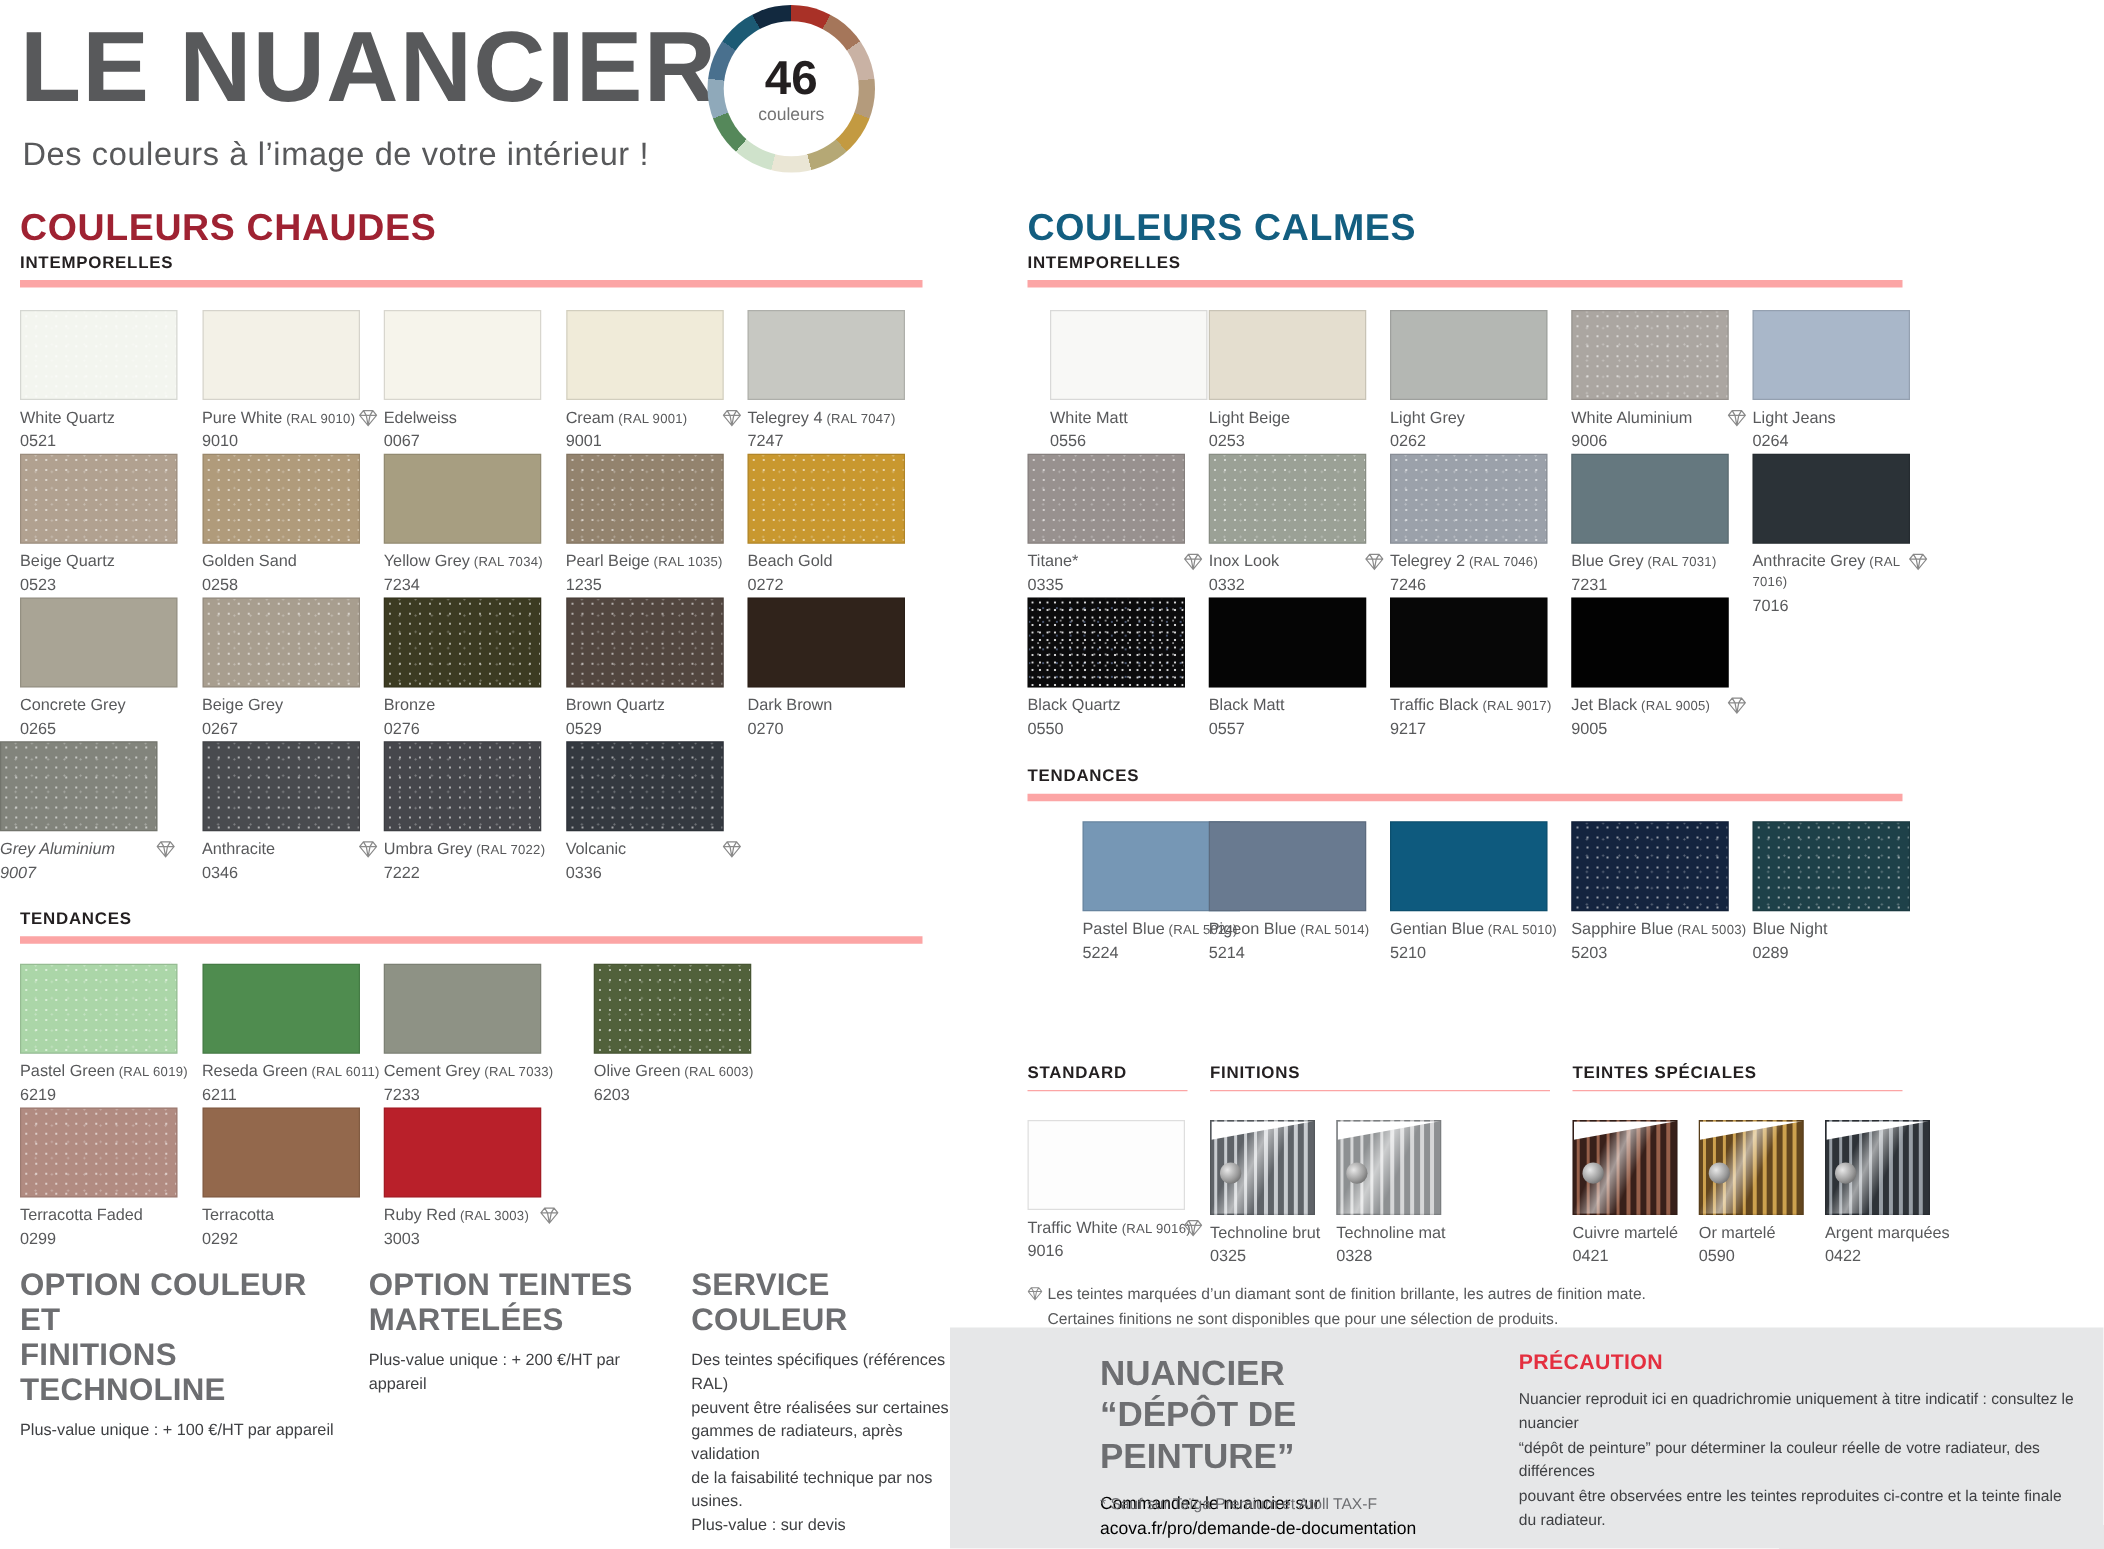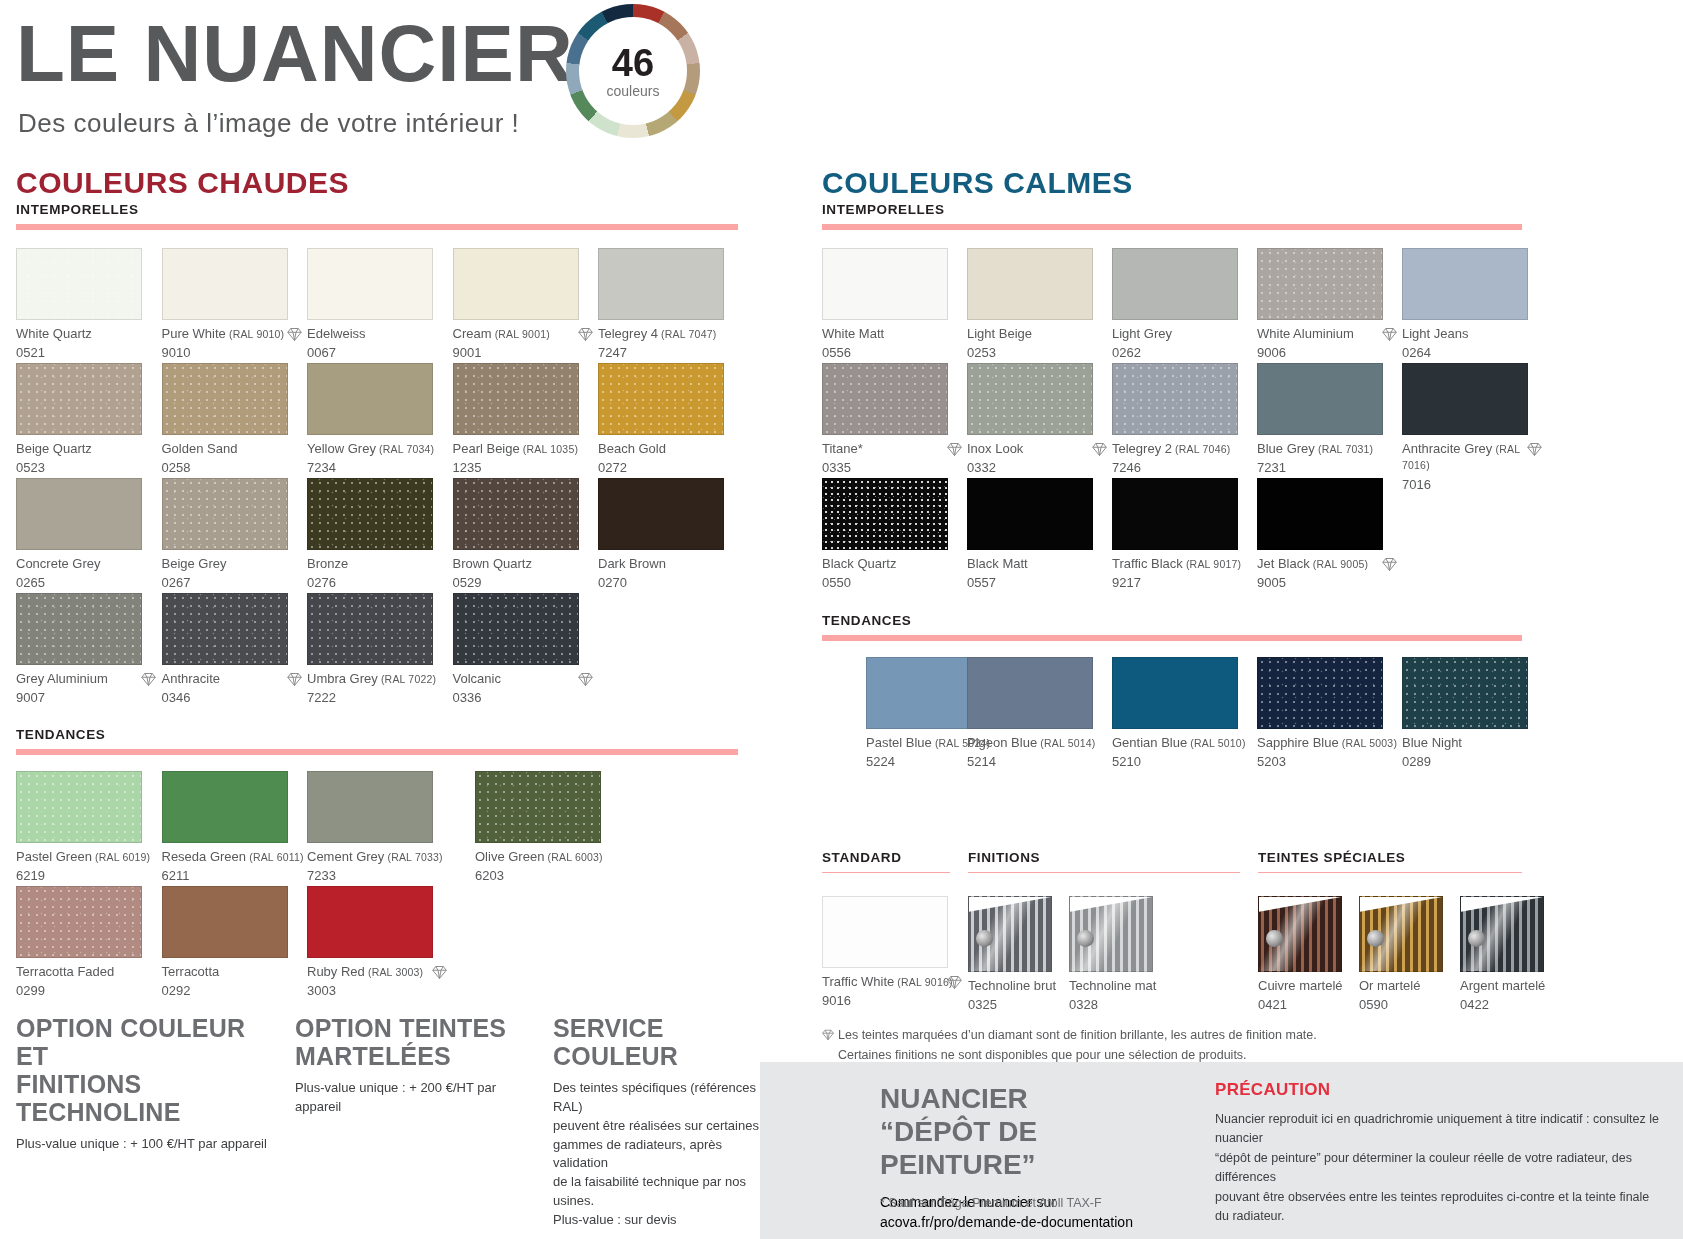--- a/index.html
+++ b/index.html
@@ -122,21 +122,21 @@
         <div class="lbl"><span>Bronze</span><div class="code">0276</div></div>
       </div>
       <div class="cell" style="left: 452.5px; top: 478px;">
         <div class="sw spk" style="width: 126px; height: 72px; background: rgb(82, 70, 63);"></div>
         <div class="lbl"><span>Brown Quartz</span><div class="code">0529</div></div>
       </div>
       <div class="cell" style="left: 598px; top: 478px;">
         <div class="sw" style="width: 126px; height: 72px; background: rgb(48, 35, 27);"></div>
         <div class="lbl"><span>Dark Brown</span><div class="code">0270</div></div>
       </div>
-      <div class="cell" style="left: 16px; top: 593px;">
+      <div class="cell" style="left: 0; top: 593px; font-style: italic;">
         <div class="sw spk" style="width: 126px; height: 72px; background: rgb(130, 132, 124);"></div>
         <div class="lbl"><span>Grey Aluminium</span><span class="dia"><svg width="15" height="15" viewBox="0 0 20 20">
               <path d="M5 2 L15 2 L19 7 L10 18 L1 7 Z M1 7 L19 7 M5 2 L8 7 L10 18 M15 2 L12 7 L10 18" fill="none" stroke="#8a8a8a" stroke-width="1.3"></path>
             </svg></span><div class="code">9007</div></div>
       </div>
       <div class="cell" style="left: 161.5px; top: 593px;">
         <div class="sw spk" style="width: 126px; height: 72px; background: rgb(73, 75, 79);"></div>
         <div class="lbl"><span>Anthracite</span><span class="dia"><svg width="15" height="15" viewBox="0 0 20 20">
               <path d="M5 2 L15 2 L19 7 L10 18 L1 7 Z M1 7 L19 7 M5 2 L8 7 L10 18 M15 2 L12 7 L10 18" fill="none" stroke="#8a8a8a" stroke-width="1.3"></path>
             </svg></span><div class="code">0346</div></div>
@@ -177,21 +177,21 @@
         <div class="lbl"><span>Terracotta</span><div class="code">0292</div></div>
       </div>
       <div class="cell" style="left: 307px; top: 886px;">
         <div class="sw" style="width: 126px; height: 72px; background: rgb(185, 32, 42);"></div>
         <div class="lbl"><span>Ruby Red</span><span class="ral"> (RAL 3003)</span><span class="dia"><svg width="15" height="15" viewBox="0 0 20 20">
               <path d="M5 2 L15 2 L19 7 L10 18 L1 7 Z M1 7 L19 7 M5 2 L8 7 L10 18 M15 2 L12 7 L10 18" fill="none" stroke="#8a8a8a" stroke-width="1.3"></path>
             </svg></span><div class="code">3003</div></div>
       </div>
       <div class="abs sec-title" style="left: 822px; top: 168px; color: rgb(19, 94, 128);">COULEURS CALMES</div>
       <div class="abs grp-head" style="left: 822px; top: 202px; width: 700px;">INTEMPORELLES</div>
-      <div class="cell" style="left: 822px; top: 248px;">
+      <div class="cell" style="left: 840px; top: 248px;">
         <div class="sw" style="width: 126px; height: 72px; background: rgb(248, 248, 246);"></div>
         <div class="lbl"><span>White Matt</span><div class="code">0556</div></div>
       </div>
       <div class="cell" style="left: 967px; top: 248px;">
         <div class="sw" style="width: 126px; height: 72px; background: rgb(228, 222, 207);"></div>
         <div class="lbl"><span>Light Beige</span><div class="code">0253</div></div>
       </div>
       <div class="cell" style="left: 1112px; top: 248px;">
         <div class="sw" style="width: 126px; height: 72px; background: rgb(180, 183, 179);"></div>
         <div class="lbl"><span>Light Grey</span><div class="code">0262</div></div>
@@ -311,21 +311,21 @@
           <div class="valve"></div>
         </div>
         <div class="lbl"><span>Or martelé</span><div class="code">0590</div></div>
       </div>
       <div class="cell" style="left: 1460px; top: 896px;">
         <div class="sw radiator" style="width: 84px; height: 76px; background: repeating-linear-gradient(90deg, rgb(46, 51, 56) 0px, rgb(46, 51, 56) 2px, rgb(151, 158, 165) 2px, rgb(151, 158, 165) 5px, rgb(46, 51, 56) 5px, rgb(46, 51, 56) 8px);">
           <div class="sheen"></div>
           <div class="topcut"></div>
           <div class="valve"></div>
         </div>
-        <div class="lbl"><span>Argent martelé</span><div class="code">0422</div></div>
+        <div class="lbl"><span>Argent marquées</span><div class="code">0422</div></div>
       </div>
     </div>
 
   <div class="abs footnote" style="left:822px;top:1026px;">
     <span style="vertical-align:-2px;display:inline-block;margin-right:4px;">
       <svg width="12" height="12" viewBox="0 0 20 20">
           <path d="M5 2 L15 2 L19 7 L10 18 L1 7 Z M1 7 L19 7 M5 2 L8 7 L10 18 M15 2 L12 7 L10 18" fill="none" stroke="#8a8a8a" stroke-width="1.4"></path>
         </svg>
     </span><span>Les teintes marquées d’un diamant sont de finition brillante, les autres de finition mate.</span>
     <div style="margin-left:16px;">Certaines finitions ne sont disponibles que pour une sélection de produits.</div>

